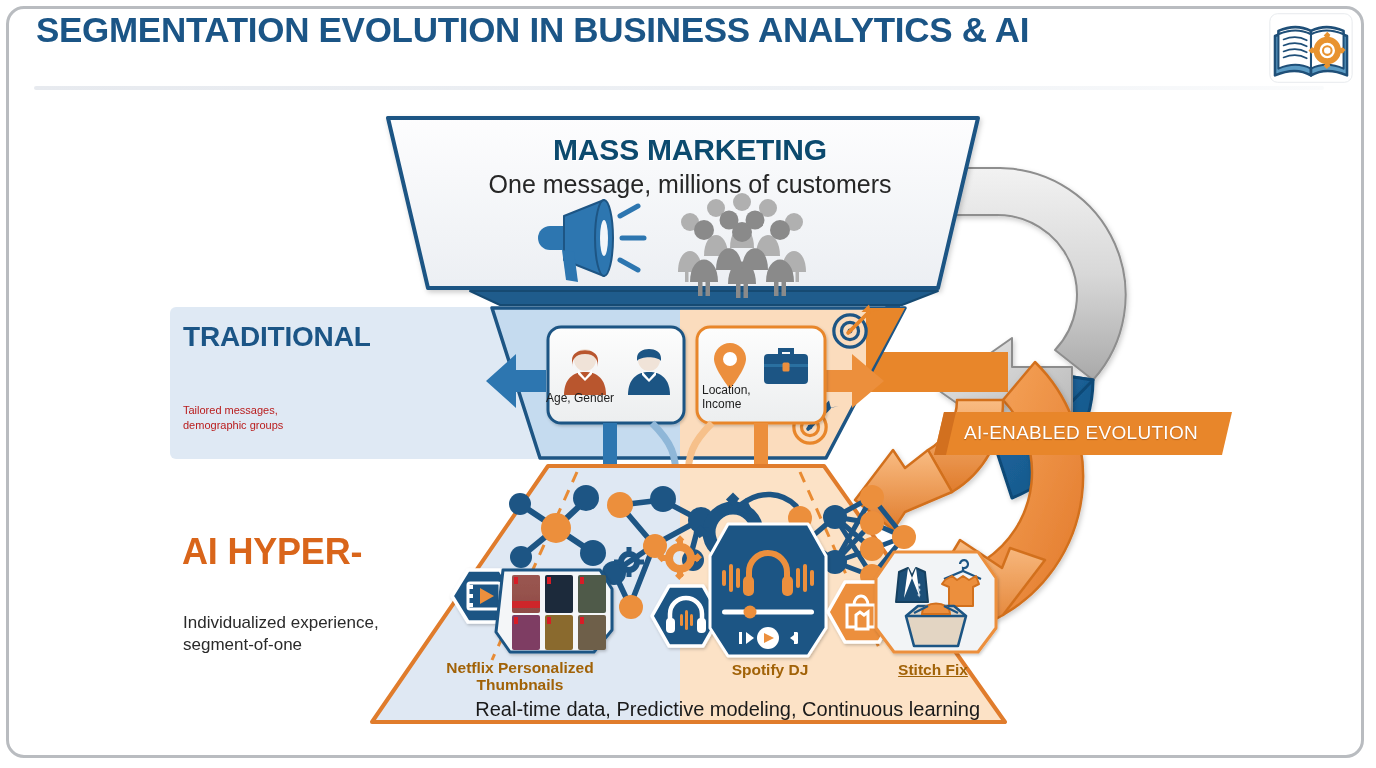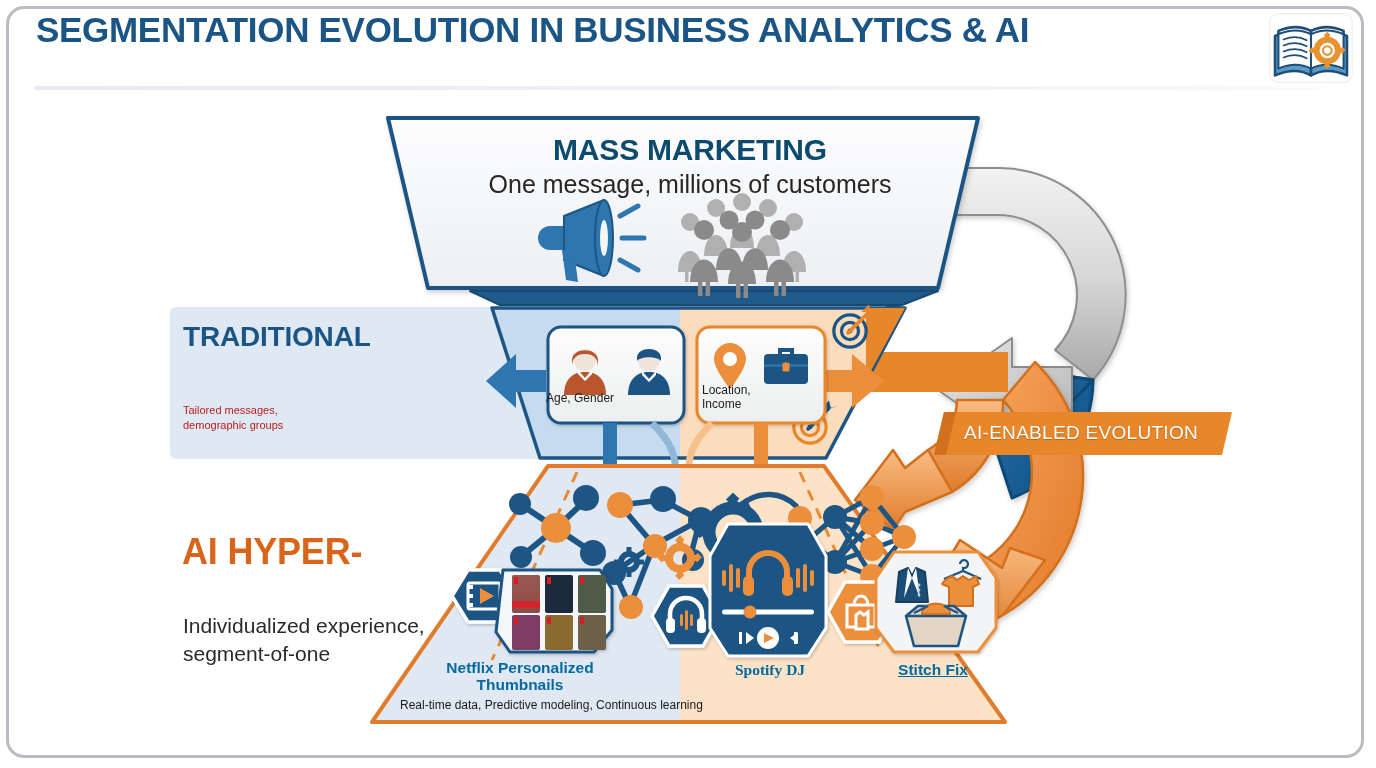--- a/index.html
+++ b/index.html
@@ -51,39 +51,39 @@
     font-size:11px; color:#b91c1c; line-height:1.32;
   }
 
   .ai-head{
     position:absolute; left:182px; top:533px; width:330px;
     font-size:36px; font-weight:bold; color:#d9651a; line-height:1.08;
     letter-spacing:-0.2px;
   }
   .ai-sub{
     position:absolute; left:183px; top:612px; width:340px;
-    font-size:21px; color:#2a2a2a; line-height:1.32;
+    font-size:17px; color:#2a2a2a; line-height:1.32;
   }
 
   .chip-label{
     position:absolute; text-align:left; font-size:12px; color:#1d1d1d; line-height:1.15;
   }
   .chip-age{left:546px; top:392px; width:138px;}
   .chip-loc{left:702px; top:384px; width:120px;}
 
   .ex-label{
-    position:absolute; text-align:center; font-weight:bold; color:#0369a1; line-height:1.12;
+    position:absolute; text-align:center; font-weight:bold; color:#a16207; line-height:1.12;
   }
   .ex-netflix{left:420px; top:659px; width:200px; font-size:15.5px;}
-  .ex-spotify{left:690px; top:661px; width:160px; font-size:15.5px;font-family:Liberation Serif, serif;}
+  .ex-spotify{left:690px; top:661px; width:160px; font-size:15.5px;}
   .ex-stitch{left:868px; top:661px; width:130px; font-size:15.5px;text-decoration:underline;}
 
   .bottom-note{
-    position:absolute; left:400px; top:698px; width:580px; text-align:left;
-    font-size:12px; color:#1a1a1a;
+    position:absolute; left:400px; top:698px; width:580px; text-align:right;
+    font-size:20px; color:#1a1a1a;
   }
 
   .evo-badge{
     position:absolute; left:952px; top:414px; width:258px; height:38px;
     display:flex; align-items:center; justify-content:center;
     color:#ffffff; font-weight:normal; font-size:19px; letter-spacing:.3px;
     text-shadow:0 1px 1px rgba(120,50,0,.45);
   }
 </style>
 </head>

